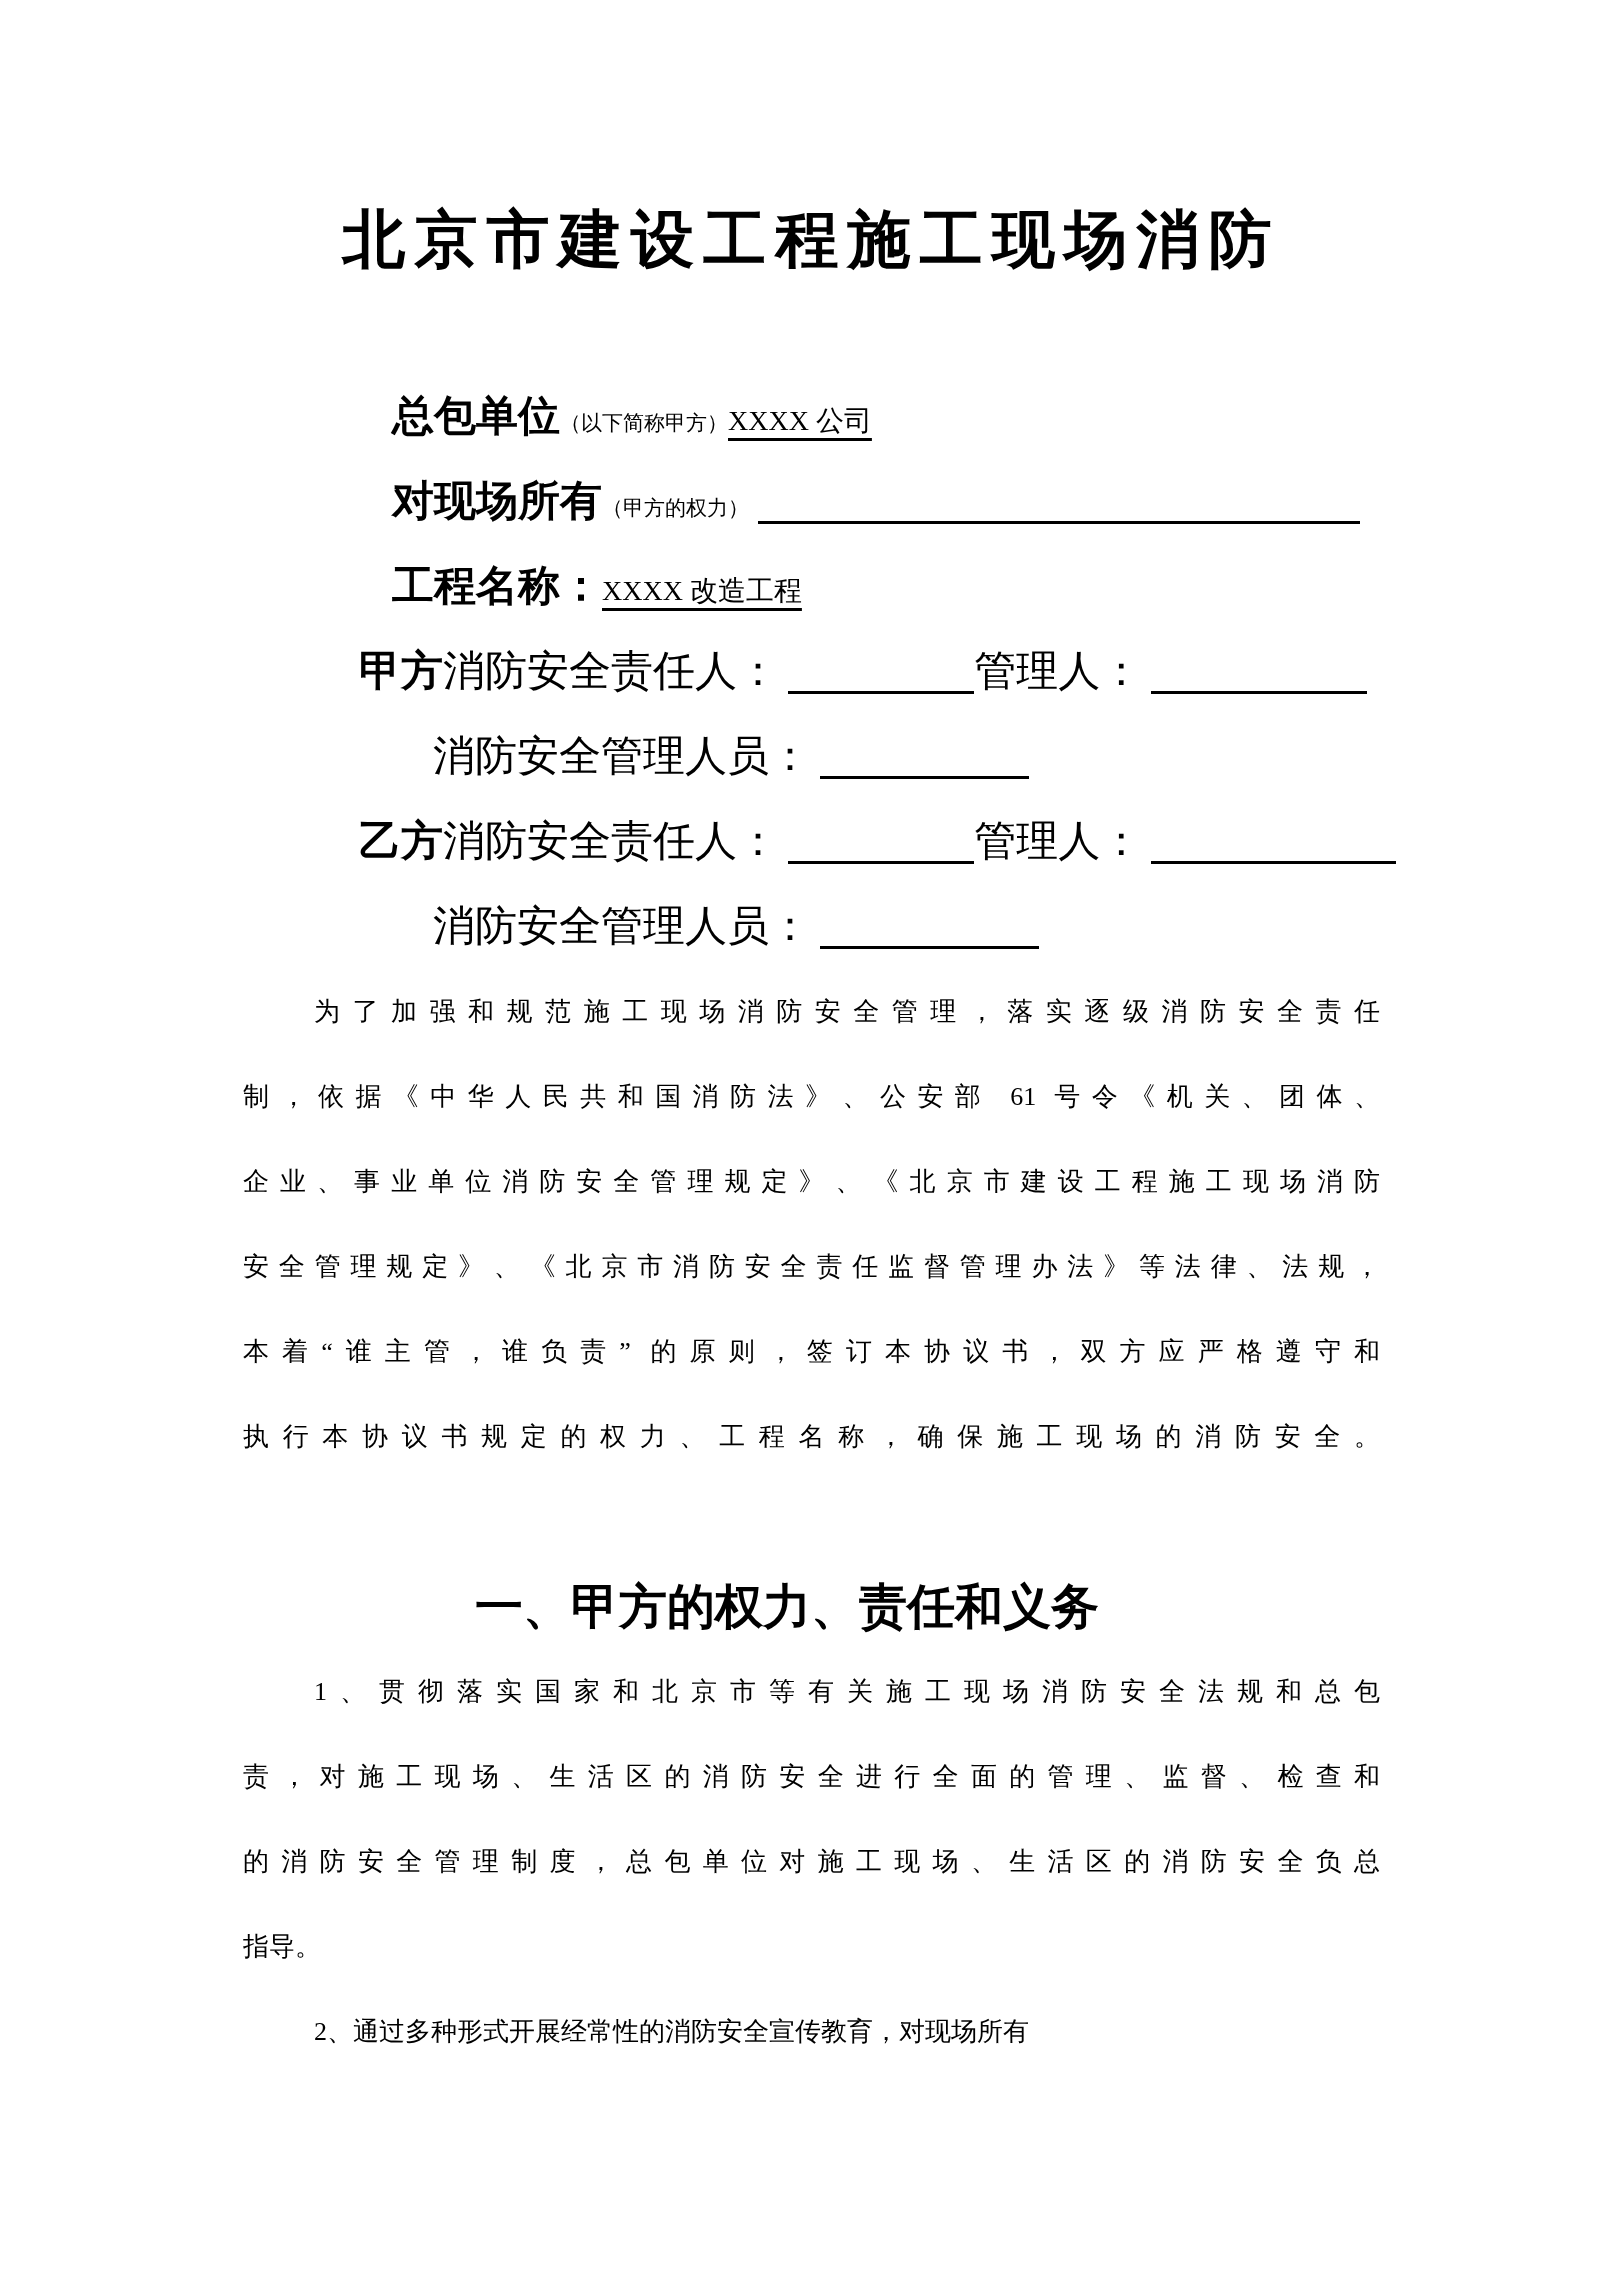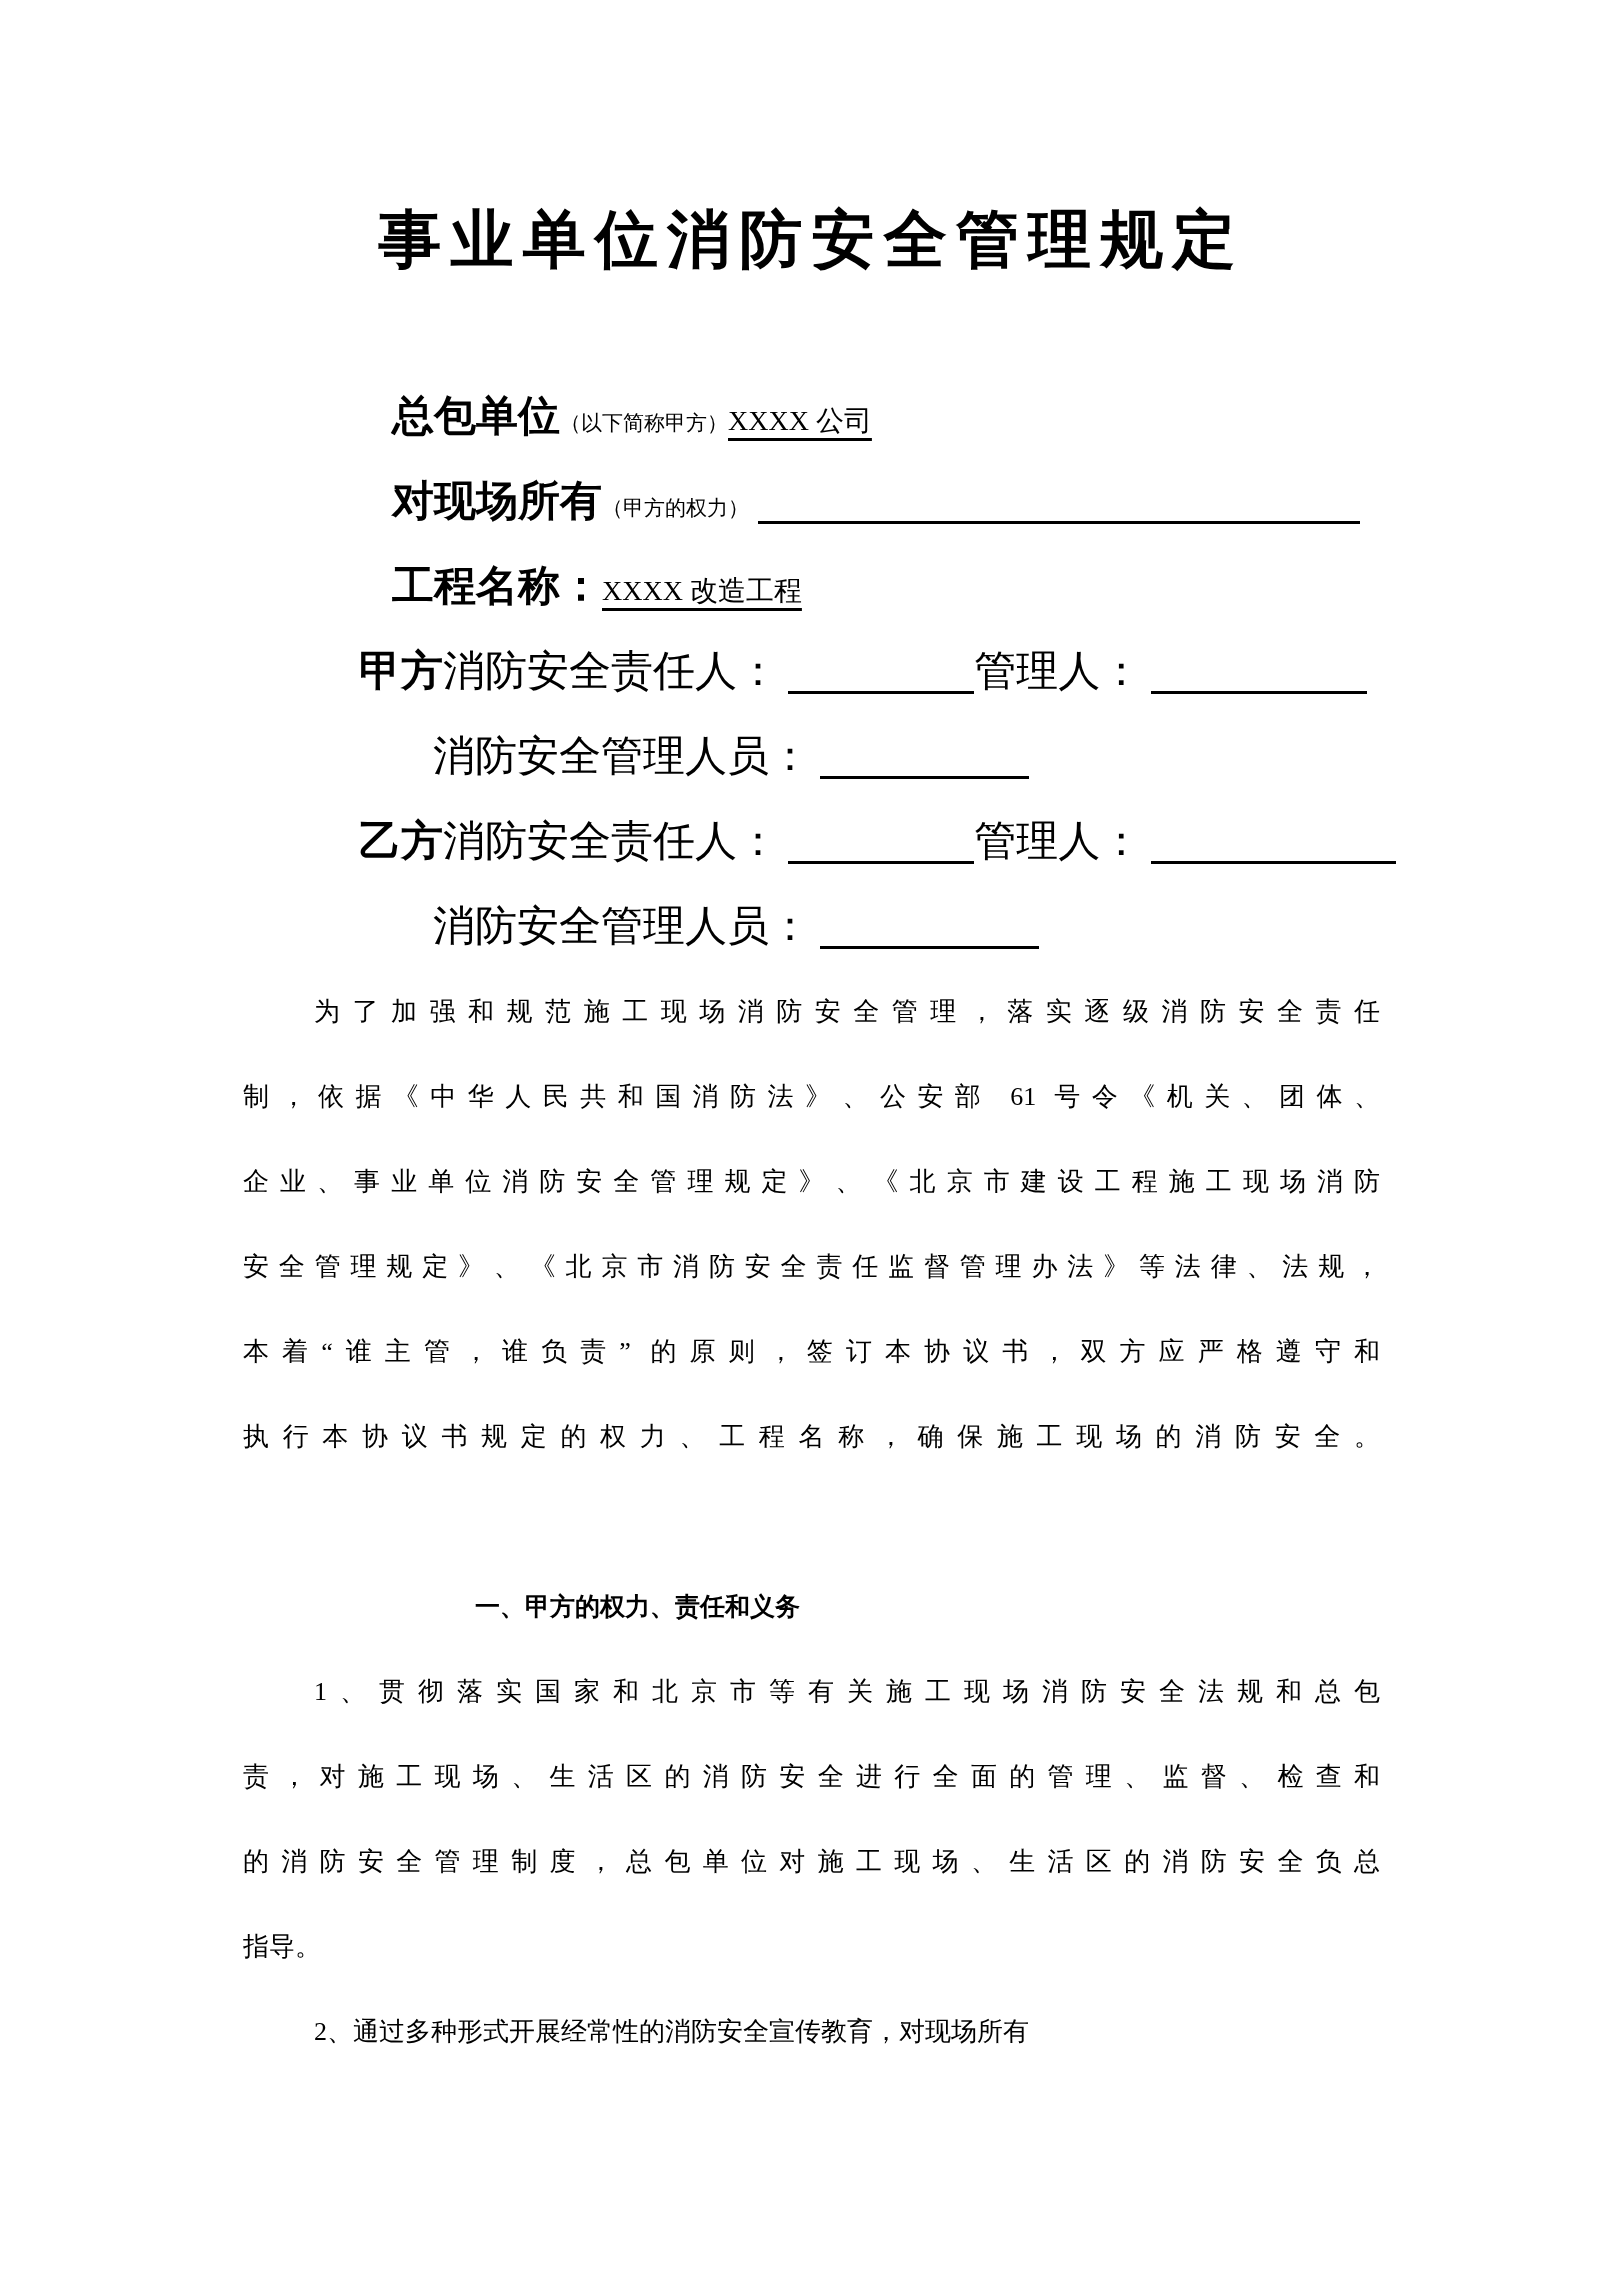--- a/index.html
+++ b/index.html
@@ -77,32 +77,32 @@
   .jl {
     text-align: justify;
     text-align-last: justify;
     text-justify: inter-character;
   }
   .indent2 { padding-left: 71px; }
   .heading {
     margin-top: 85px;
     height: 85px;
     line-height: 85px;
-    font-size: 25px;
+    font-size: 48px;
     font-weight: bold;
     padding-left: 232px;
     white-space: nowrap;
   }
 </style>
 </head>
 <body>
 
 <div class="page">
 
-  <div class="doc-title">事业单位消防安全管理规定</div>
+  <div class="doc-title">北京市建设工程施工现场消防</div>
 
   <div class="fields">
 
     <div class="fline ind-a">
       <span class="lbl">总包单位</span><span class="paren">（以下简称甲方）</span><span class="ulval">XXXX 公司</span>
     </div>
 
     <div class="fline ind-a">
       <span class="lbl">对现场所有</span><span class="paren">（甲方的权力）</span><span class="blank w920"></span>
     </div>

